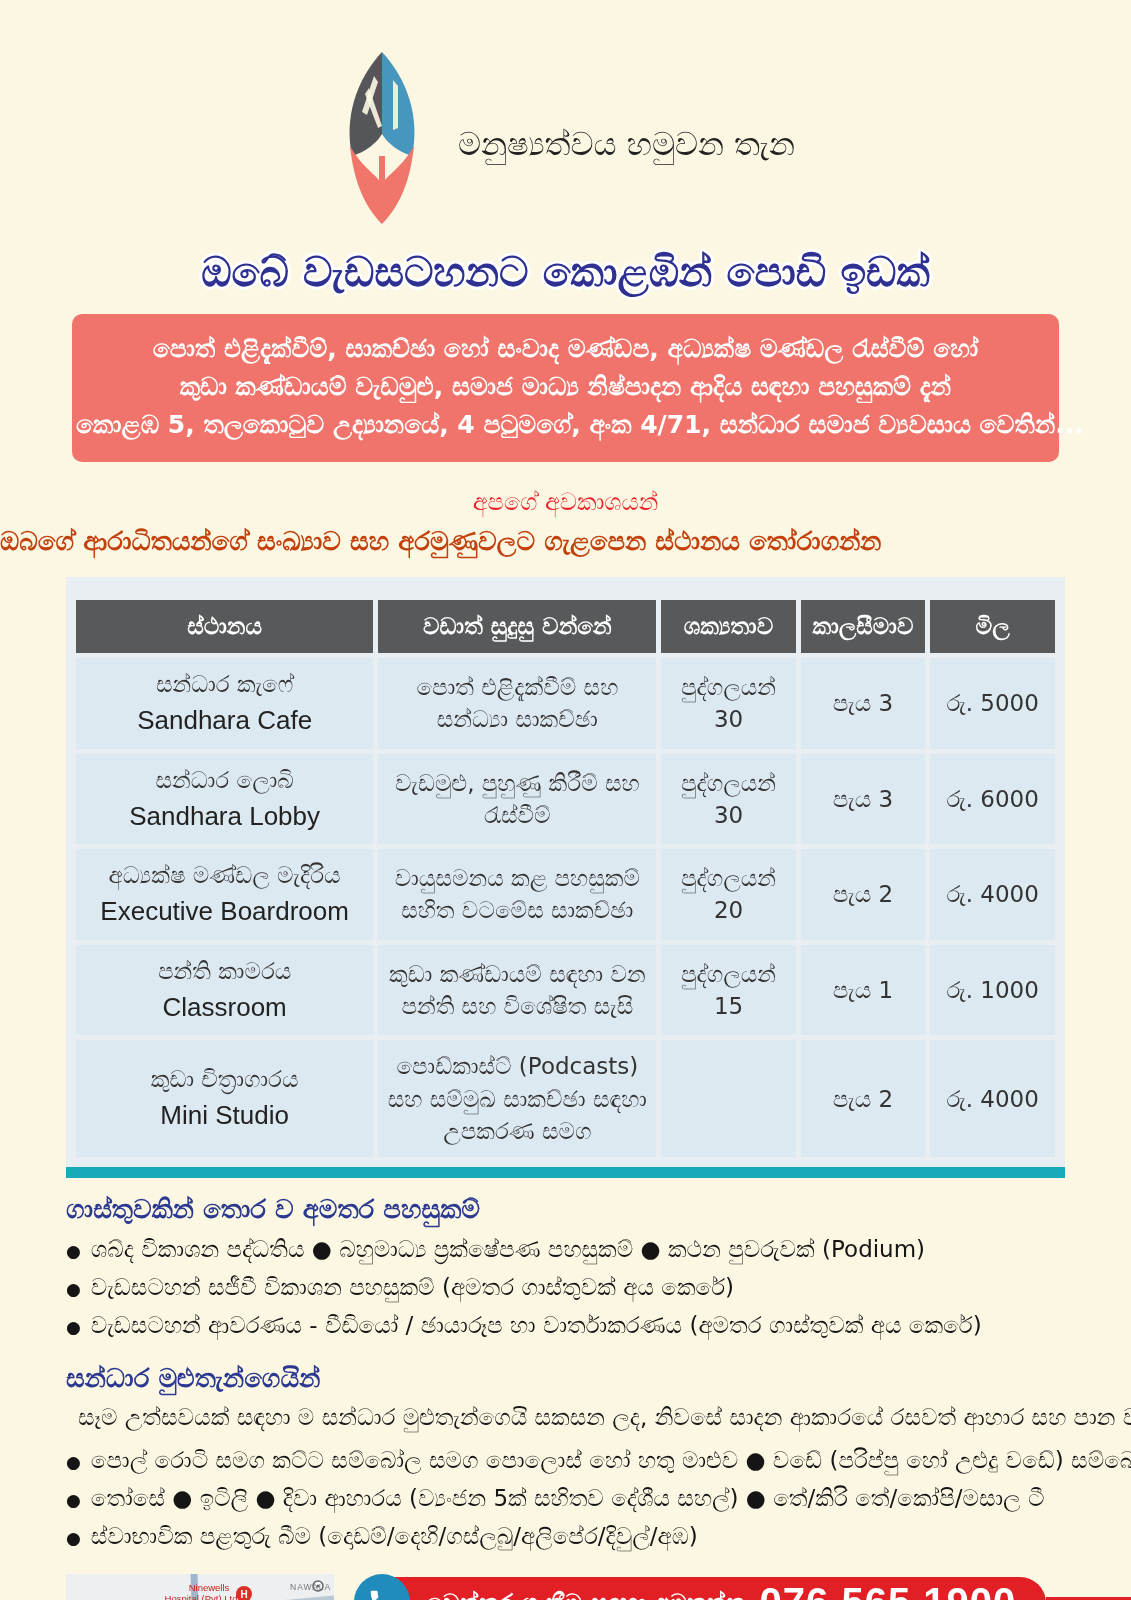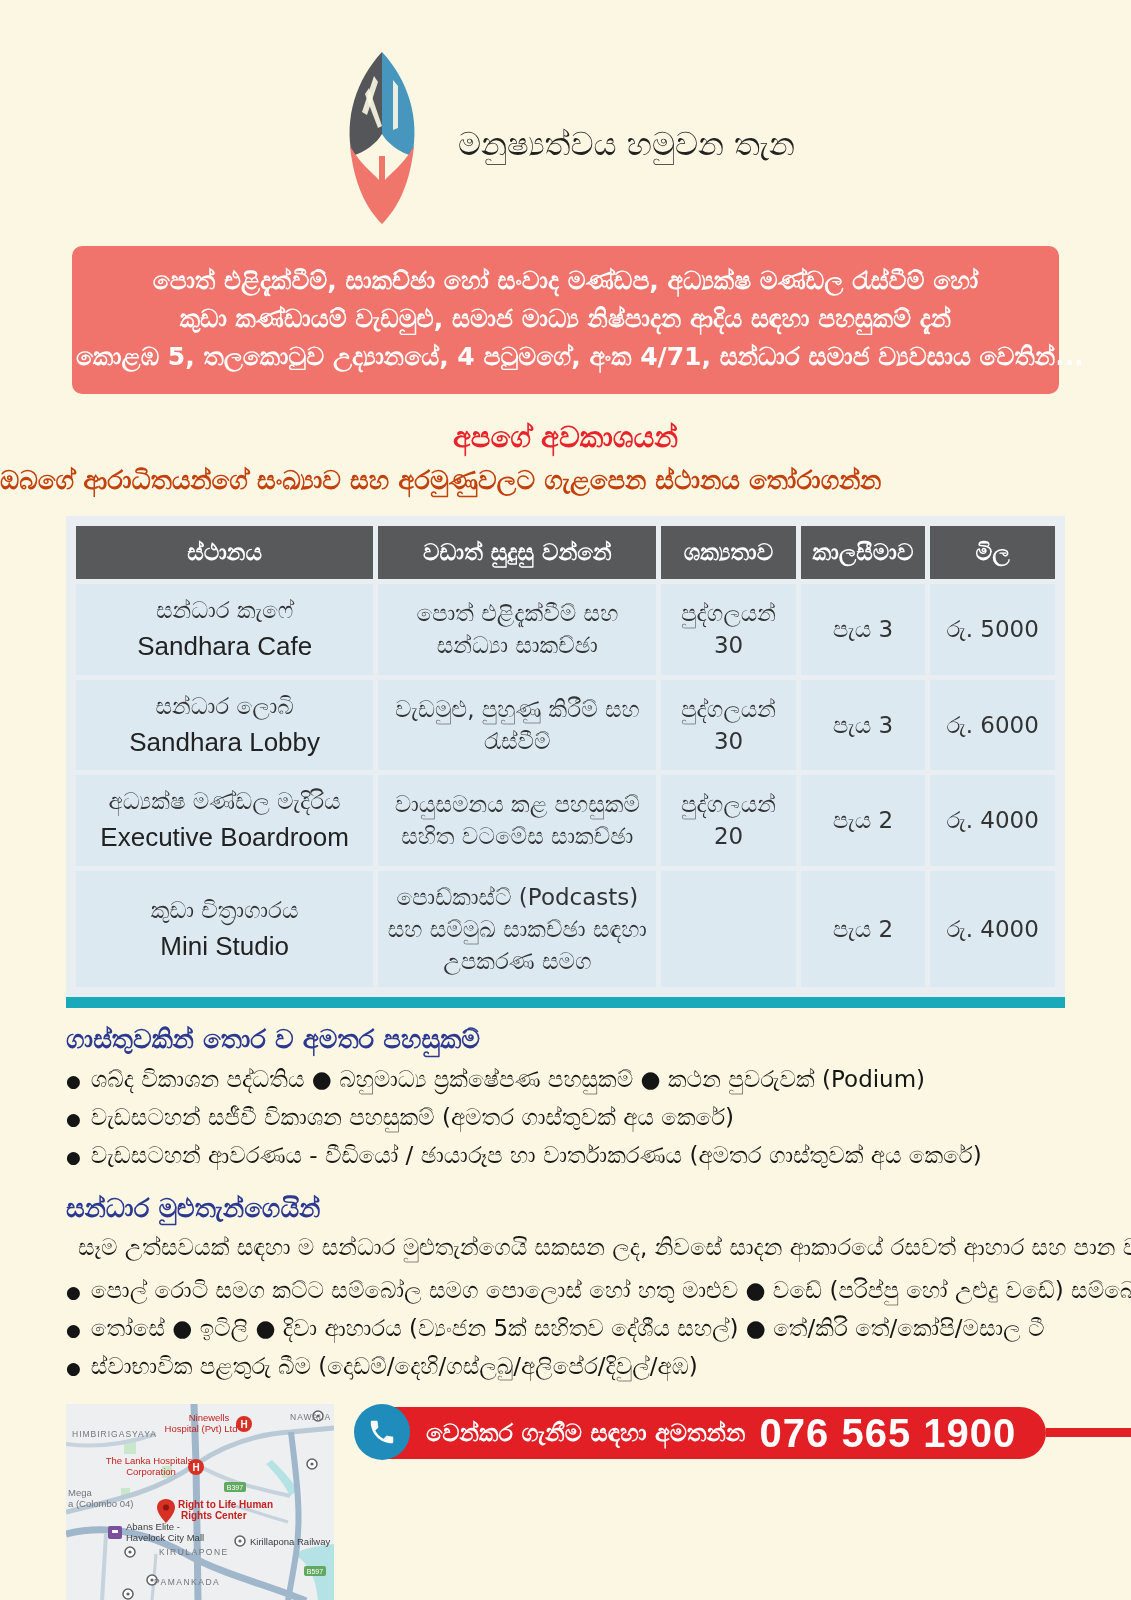--- a/index.html
+++ b/index.html
@@ -26,25 +26,25 @@
   }
 
   
   .intro-box {
     margin:18px 72px 0; background:#F0746B; border-radius:10px;
     padding:16px 4px 18px; text-align:center;
   }
   .intro-box .line { color:#fff; font-weight:bold; font-size:25px; line-height:1.52; }
 
   
-  .spaces-heading { margin-top:26px; text-align:center; color:#E8232A; font-size:29px; font-weight:bold; }
+  .spaces-heading { margin-top:26px; text-align:center; color:#E8232A; font-size:24px; font-weight:normal; }
   .spaces-sub { margin-top:10px; text-align:left; color:#c2410c; font-size:26px; font-weight:bold; }
 
   
-  .table-wrap { margin:20px 66px 0; background:#E8EEF1; padding:5px 5px 5px; }
+  .table-wrap { margin:20px 66px 0; background:#E8EEF1; padding:18px 5px 5px; }
   table.venues { width:100%; border-collapse:separate; border-spacing:5px; table-layout:fixed; }
   table.venues th {
     background:#58595B; color:#fff; font-size:23px; font-weight:bold; padding:13px 4px; text-align:center;
   }
   table.venues td {
     background:#DCE9F0; font-size:23px; color:#333; text-align:center; vertical-align:middle;
     padding:10px 8px; line-height:1.4;
   }
   td .si-name { color:#333; }
   td .en-name { font-family:"Liberation Sans",sans-serif; font-size:26px; color:#222; margin-top:2px; }
@@ -94,20 +94,21 @@
       <path d="M33 38 L46 76 L42 78 L29 44 Z" fill="#FBF7E3" opacity="0.9"></path>
       <path d="M38 26 L26 62 L31 65 L42 32 Z" fill="#FBF7E3" opacity="0.9"></path>
       <path d="M57 30 L57 80 L62 78 L62 36 Z" fill="#FBF7E3" opacity="0.9"></path>
       <path d="M14 96 C18 134 30 158 46 174 C62 158 74 134 78 96 C66 116 56 122 49 130 L49 106 L43 106 L43 130 C36 122 26 116 14 96 Z" fill="#F0756B"></path>
     </svg>
     <div>
       <div class="logo-tagline nowrap">මනුෂ්‍යත්වය හමුවන තැන</div>
     </div>
   </div>
 
+  <div class="headline nowrap">ඔබේ වැඩසටහනට කොළඹින් පොඩි ඉඩක්</div>
 
   <div class="intro-box">
     <div class="line nowrap">පොත් එළිදැක්වීම්, සාකච්ඡා හෝ සංවාද මණ්ඩප, අධ්‍යක්ෂ මණ්ඩල රැස්වීම් හෝ</div>
     <div class="line nowrap">කුඩා කණ්ඩායම් වැඩමුළු, සමාජ මාධ්‍ය නිෂ්පාදන ආදිය සඳහා පහසුකම් දැන්</div>
     <div class="line nowrap">කොළඹ 5, තලකොටුව උද්‍යානයේ, 4 පටුමගේ, අංක 4/71, සන්ධාර සමාජ ව්‍යවසාය වෙතින්...</div>
   </div>
 
   <div class="spaces-heading nowrap">අපගේ අවකාශයන්</div>
   <div class="spaces-sub nowrap">ඔබගේ ආරාධිතයන්ගේ සංඛ්‍යාව සහ අරමුණුවලට ගැළපෙන ස්ථානය තෝරාගන්න</div>
 
@@ -153,20 +154,30 @@
         <tr style="height:86px;">
           <td>
             <div class="si-name">අධ්‍යක්ෂ මණ්ඩල මැදිරිය</div>
             <div class="en-name">Executive Boardroom</div>
           </td>
           <td>වායුසමනය කළ පහසුකම් සහිත වටමේස සාකච්ඡා</td>
           <td>පුද්ගලයන් 20</td>
           <td>පැය 2</td>
           <td>රු. 4000</td>
         </tr>
+        <tr style="height:82px;">
+          <td>
+            <div class="si-name">පන්ති කාමරය</div>
+            <div class="en-name">Classroom</div>
+          </td>
+          <td>කුඩා කණ්ඩායම් සඳහා වන පන්ති සහ විශේෂිත සැසි</td>
+          <td>පුද්ගලයන් 15</td>
+          <td>පැය 1</td>
+          <td>රු. 1000</td>
+        </tr>
         <tr style="height:104px;">
           <td>
             <div class="si-name">කුඩා චිත්‍රාගාරය</div>
             <div class="en-name">Mini Studio</div>
           </td>
           <td>පොඩ්කාස්ට් (Podcasts) සහ සම්මුඛ සාකච්ඡා සඳහා උපකරණ සමග</td>
           <td></td>
           <td>පැය 2</td>
           <td>රු. 4000</td>
         </tr>

